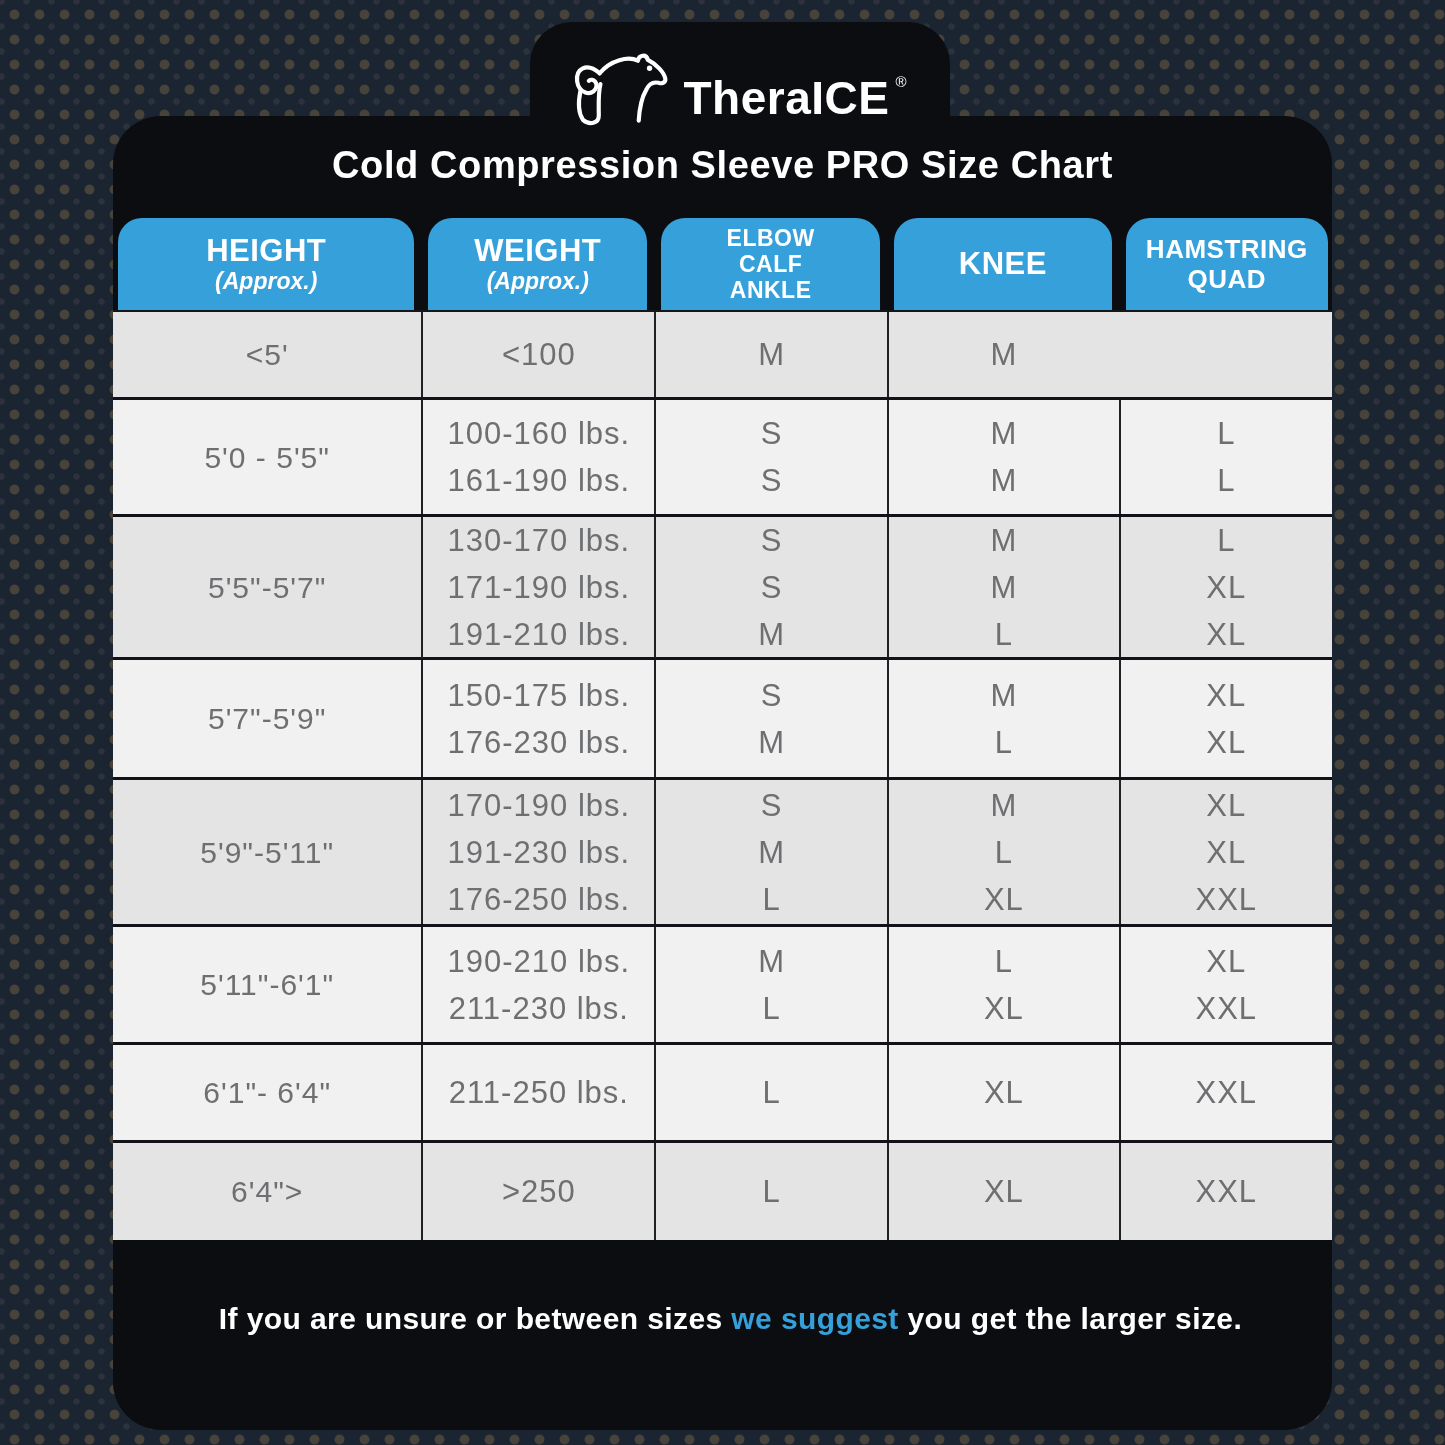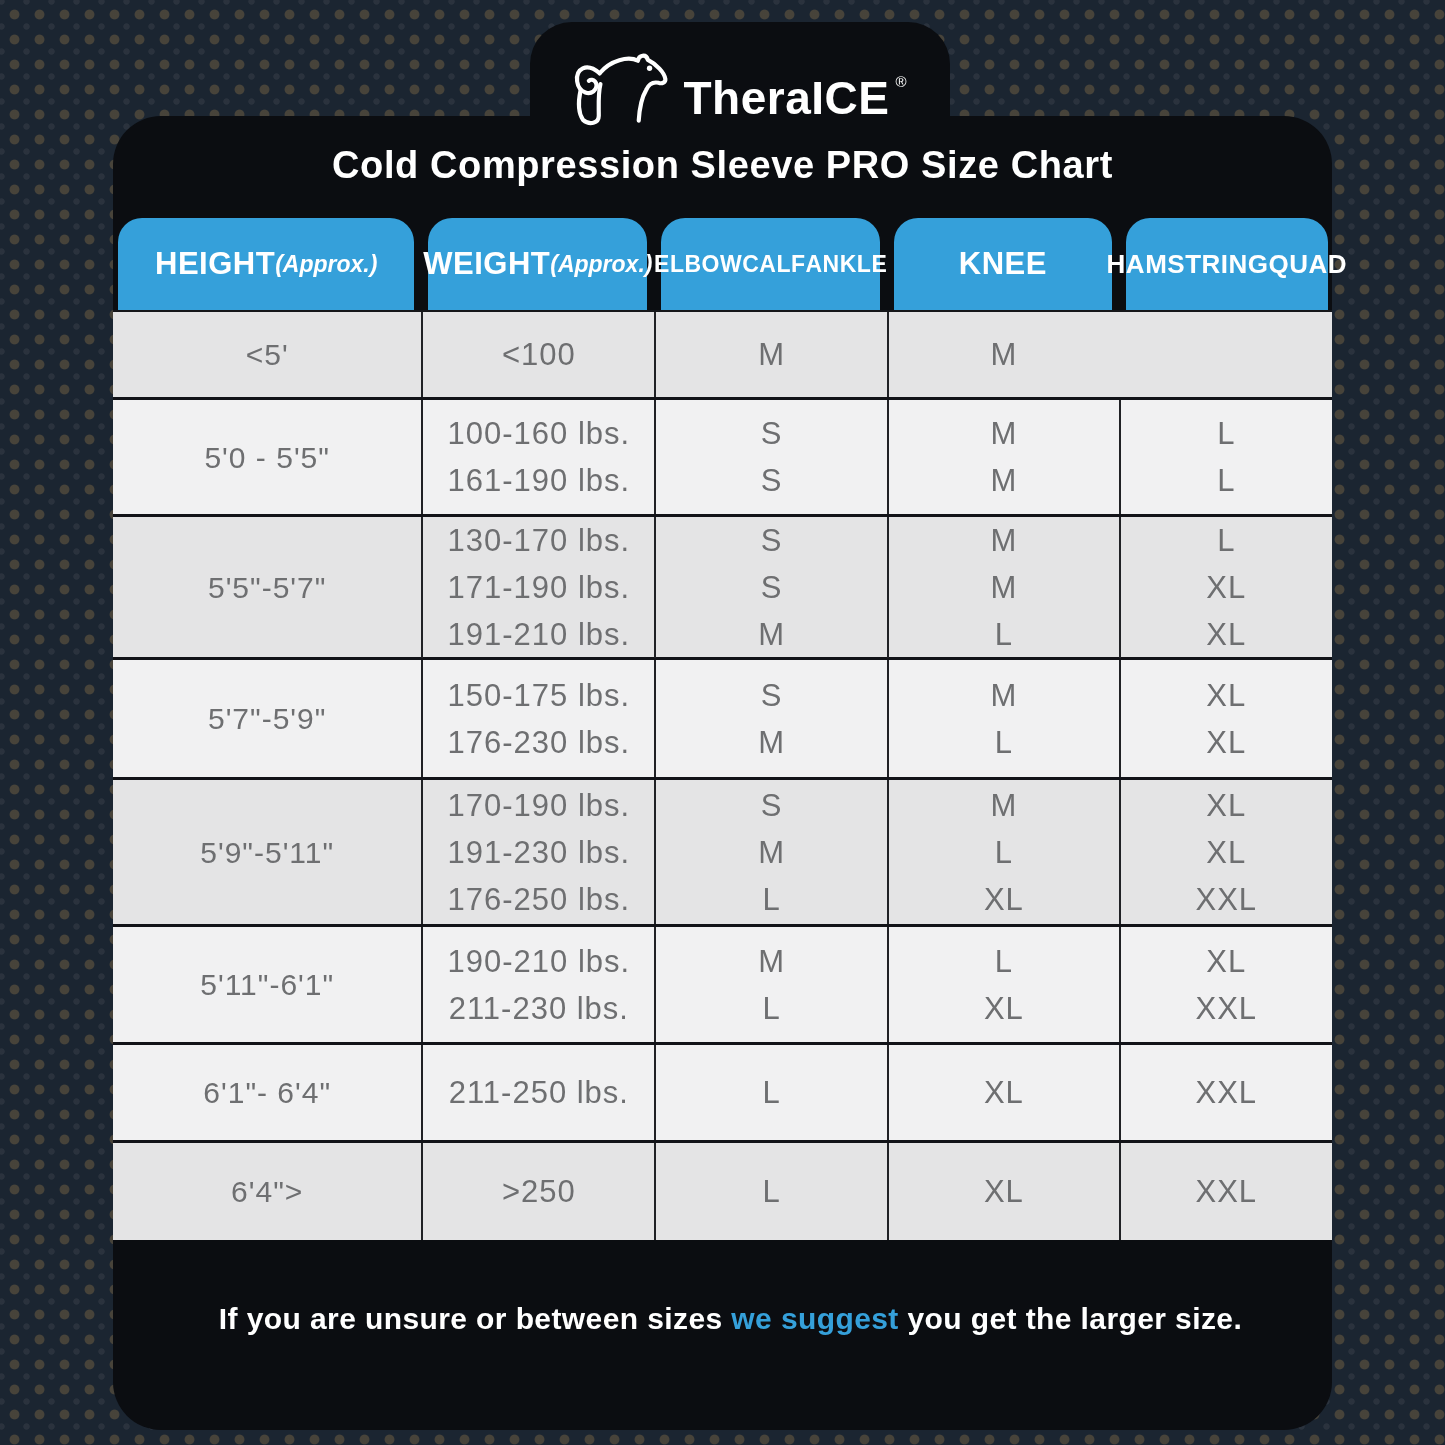--- a/index.html
+++ b/index.html
@@ -53,21 +53,21 @@
   }
   .size-table{position:absolute;top:102px;left:0;width:100%;}
   .thead,.tr{
     display:grid;
     grid-template-columns:25.3% 19.1% 19.1% 19.0% 17.5%;
   }
   .th{
     background:var(--accent);color:#fff;
     height:92px;margin:0 7px;
     border-radius:24px 24px 0 0;
-    display:flex;align-items:center;justify-content:center;
+    display:flex;flex-direction:column;align-items:center;justify-content:center;
     text-align:center;font-weight:bold;
   }
   .th:first-child{margin-left:5px;}
   .th:last-child{margin-right:4px;}
   .th-line{font-size:31px;line-height:34px;letter-spacing:0.5px;}
   .th-sub{font-size:23px;font-style:italic;font-weight:bold;line-height:26px;}
   .th[data-name="column-header-elbow-calf-ankle"] .th-line{font-size:23px;line-height:26px;}
   .th[data-name="column-header-hamstring-quad"] .th-line{font-size:26px;line-height:30px;}
   .tbody{border-top:2px solid #15161A;}
   .tr{background:var(--row-light);}

